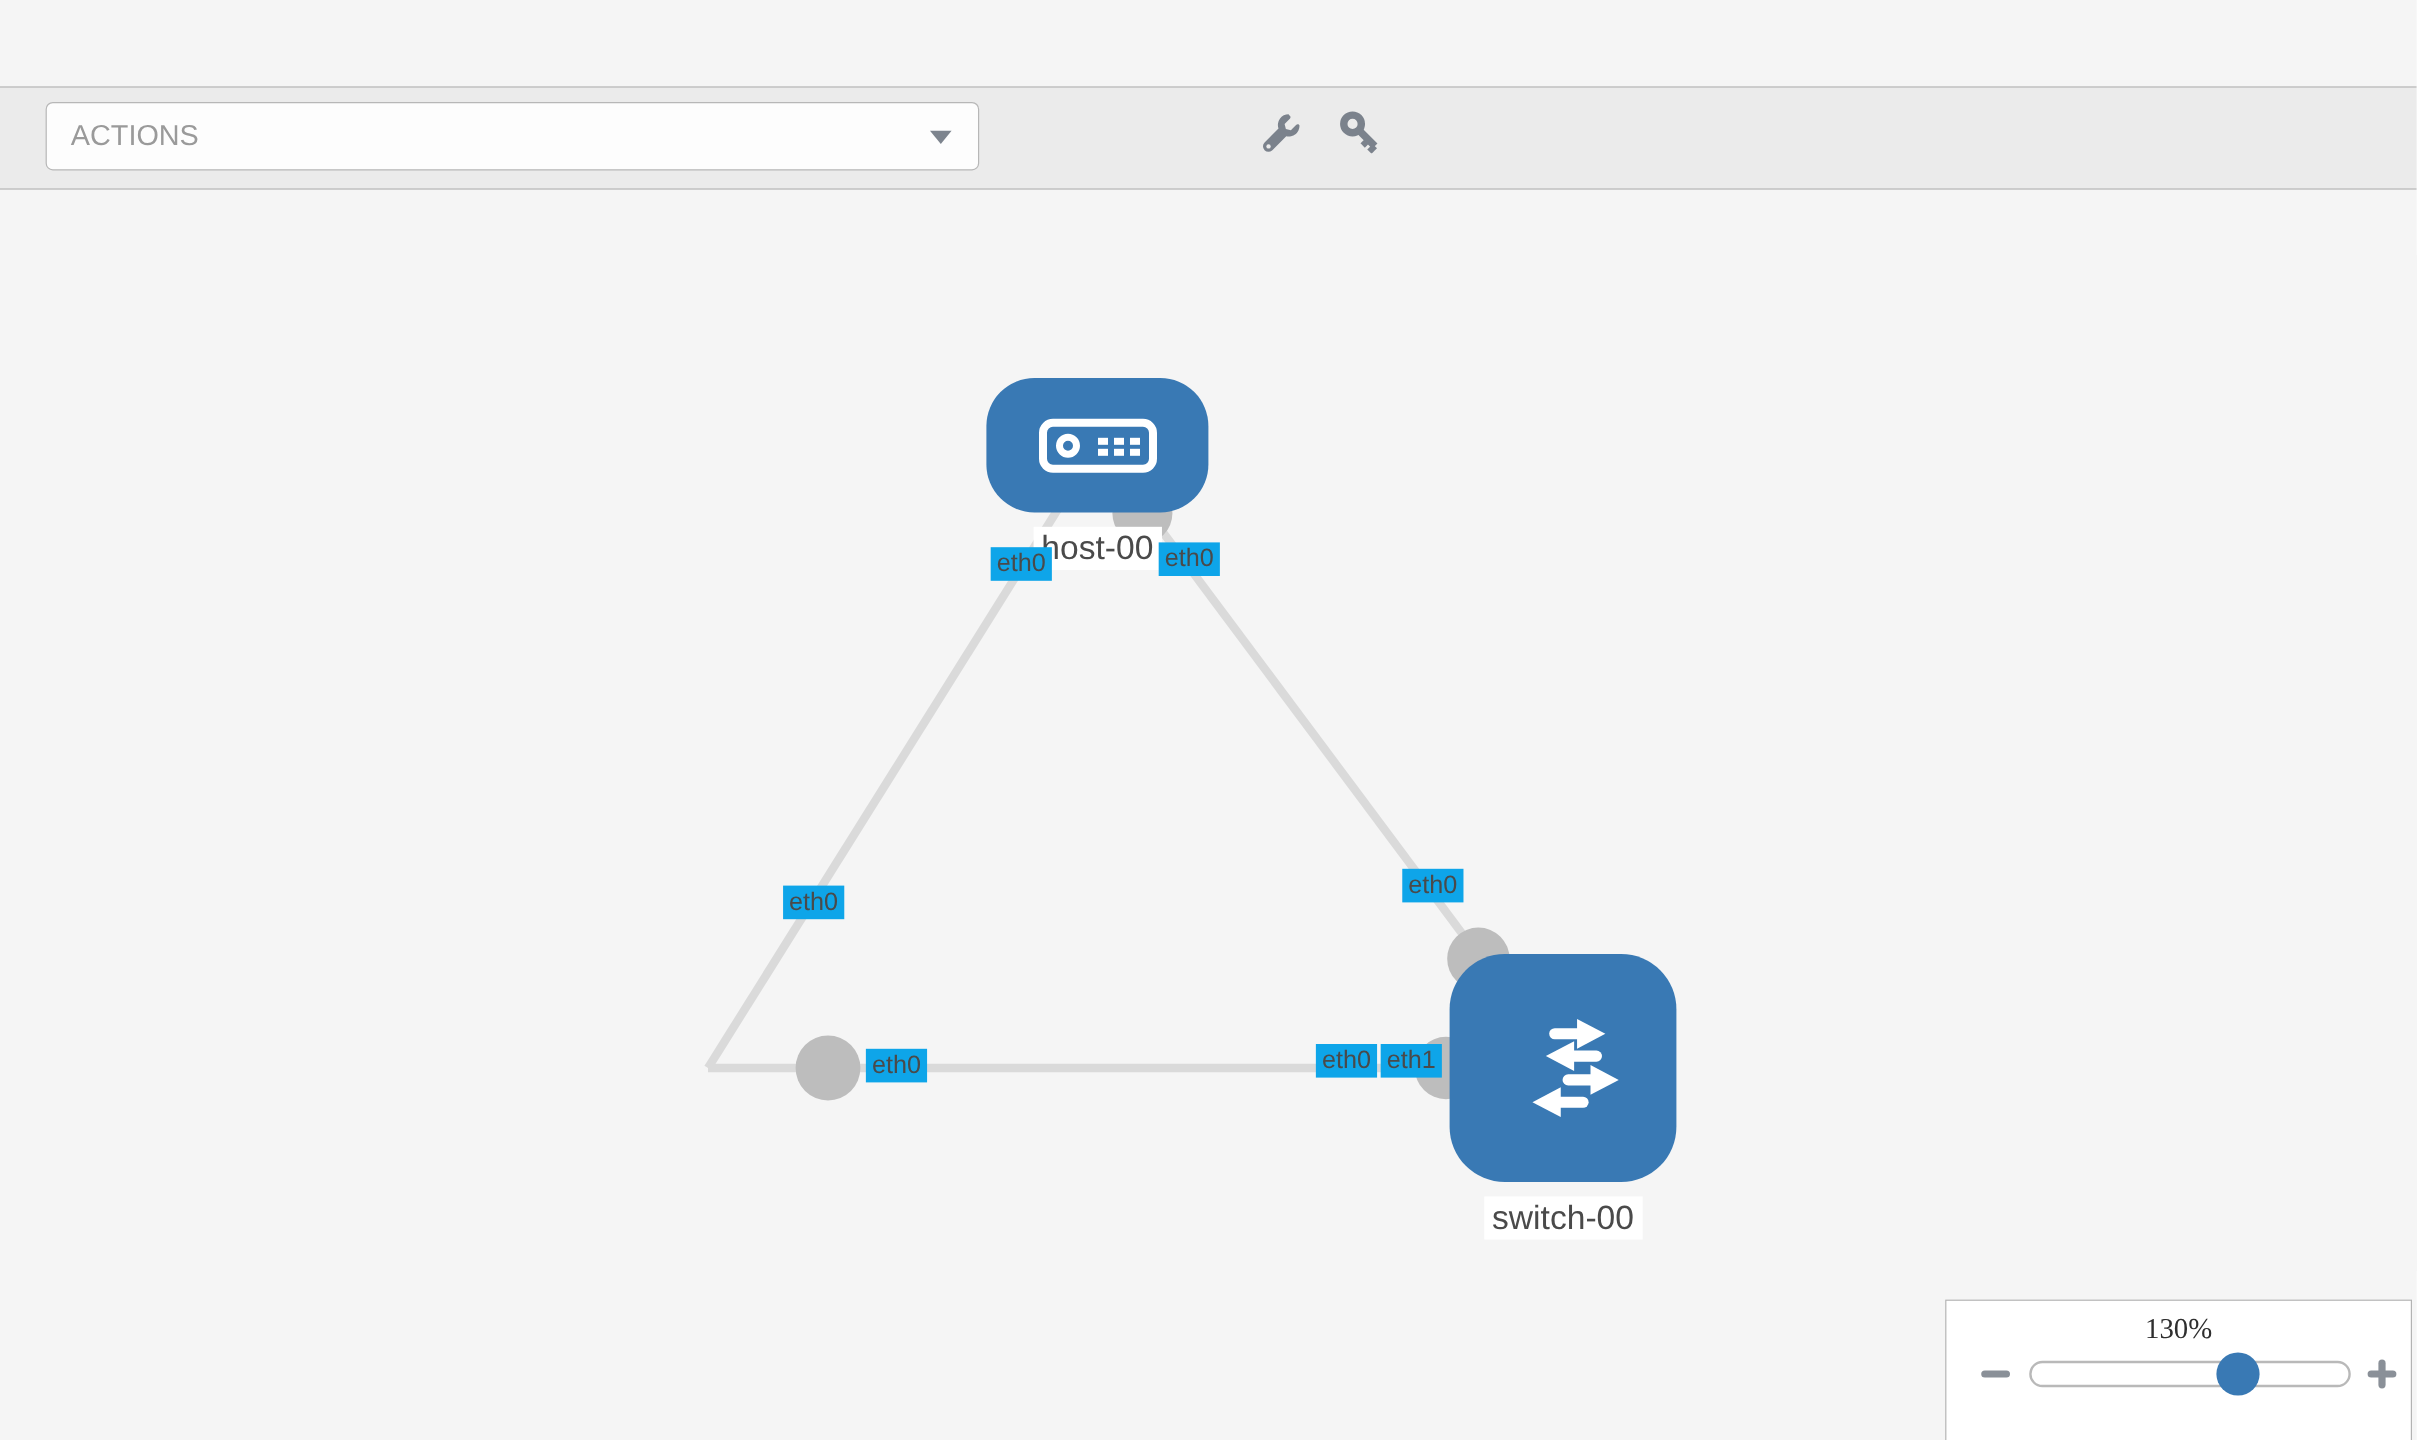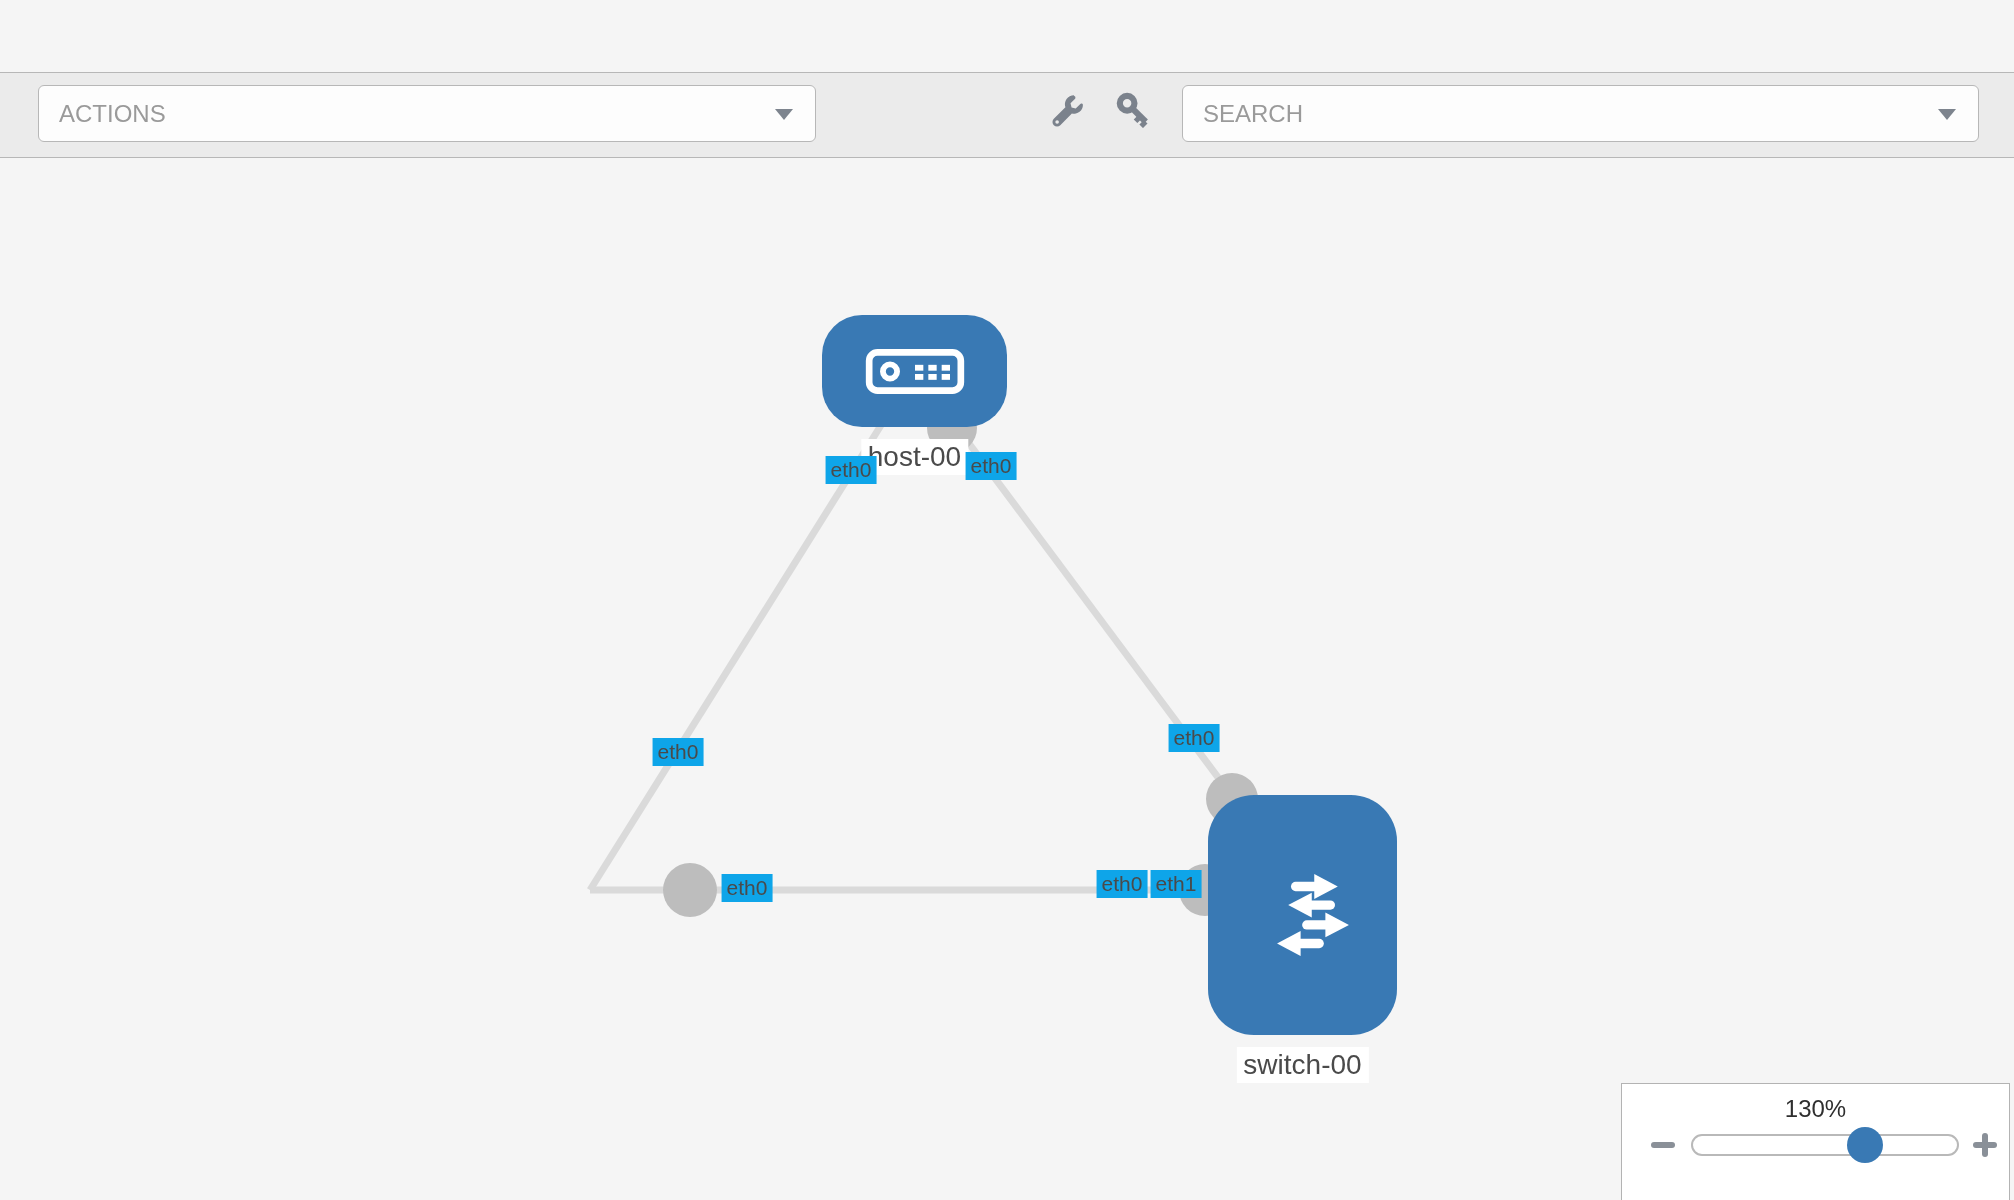--- a/index.html
+++ b/index.html
@@ -64,21 +64,21 @@
     background:#0ea5e9; color:#4a4a4a; font-size:21px; padding:2px 5px;
     white-space:nowrap; z-index:4;
   }
   
   .zoom-panel {
     position:absolute; left:1621px; top:1083px; width:389px; height:142px;
     background:#ffffff; border:1px solid #b3b3b3; z-index:6;
   }
   .zoom-value {
     position:absolute; top:11px; left:0; width:100%;
-    text-align:center; font-size:24px; color:#2f2f2f;
+    text-align:center; font-size:24px; color:#2f2f2f;font-family:Liberation Serif, serif;
   }
   .zoom-minus, .zoom-plus {
     position:absolute; background:transparent; border:none; cursor:pointer;
     width:30px; height:30px; padding:0;
   }
   .zoom-minus { left:26px; top:46px; }
   .zoom-plus  { left:348px; top:46px; }
   .hbar { position:absolute; left:3px; top:12px; width:24px; height:6px; background:#8a9098; border-radius:3px; }
   .vbar { position:absolute; left:12px; top:3px; width:6px; height:24px; background:#8a9098; border-radius:3px; }
   .zoom-track {
@@ -115,21 +115,21 @@
           <rect x="76" y="20" width="10" height="7" fill="#ffffff"></rect>
           <rect x="92" y="20" width="10" height="7" fill="#ffffff"></rect>
         <rect x="60" y="31" width="10" height="7" fill="#ffffff"></rect>
           <rect x="76" y="31" width="10" height="7" fill="#ffffff"></rect>
           <rect x="92" y="31" width="10" height="7" fill="#ffffff"></rect>
       </svg>
       <div class="node-label">host-00</div>
     </div>
 
 
-    <div class="node" style="left: 1208px; top: 795px; width: 189px; height: 240px; border-radius: 46px; background: rgb(57, 121, 180); padding-left: 20px;">
+    <div class="node" style="left: 1208px; top: 795px; width: 189px; height: 190px; border-radius: 46px; background: rgb(57, 121, 180); padding-left: 20px;">
       <svg width="124" height="124" viewBox="0 0 100 100">
         <g stroke="#ffffff" stroke-width="7.5" stroke-linecap="round">
           <line x1="36" y1="27" x2="55" y2="27"></line>
           <line x1="64" y1="42" x2="45" y2="42"></line>
           <line x1="45" y1="58" x2="64" y2="58"></line>
           <line x1="55" y1="73" x2="36" y2="73"></line>
         </g>
         <g fill="#ffffff" stroke="none">
           <polygon points="70,27 51,17 51,37"></polygon>
           <polygon points="30,42 49,32 49,52"></polygon>
@@ -179,19 +179,15 @@
       <svg width="40" height="36" viewBox="0 0 34 32">
         <g stroke="#7b828c" fill="none">
           <circle cx="10" cy="10" r="6.5" stroke-width="5.5"></circle>
           <line x1="15" y1="15" x2="26.5" y2="26.5" stroke-width="5.5"></line>
           <line x1="21.5" y1="22" x2="17.5" y2="26" stroke-width="4.5"></line>
           <line x1="26.5" y1="26.5" x2="22.5" y2="30.5" stroke-width="4.5"></line>
         </g>
       </svg>
     </button>
 
-    <div class="select-box select-search">
-      <span>SEARCH</span>
-      <span class="select-caret"></span>
-    </div>
   </div>
 
 </div>
 
 </body></html>

